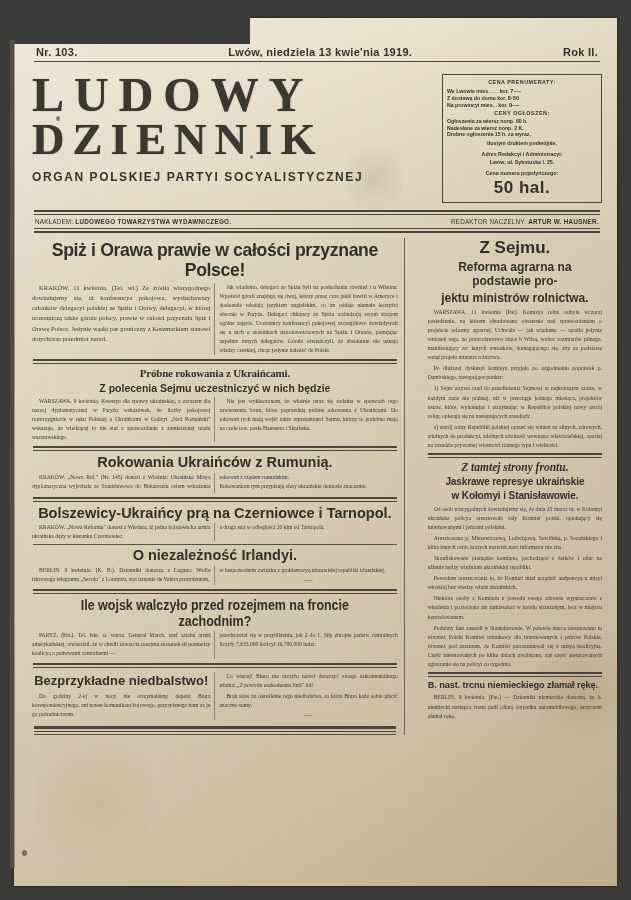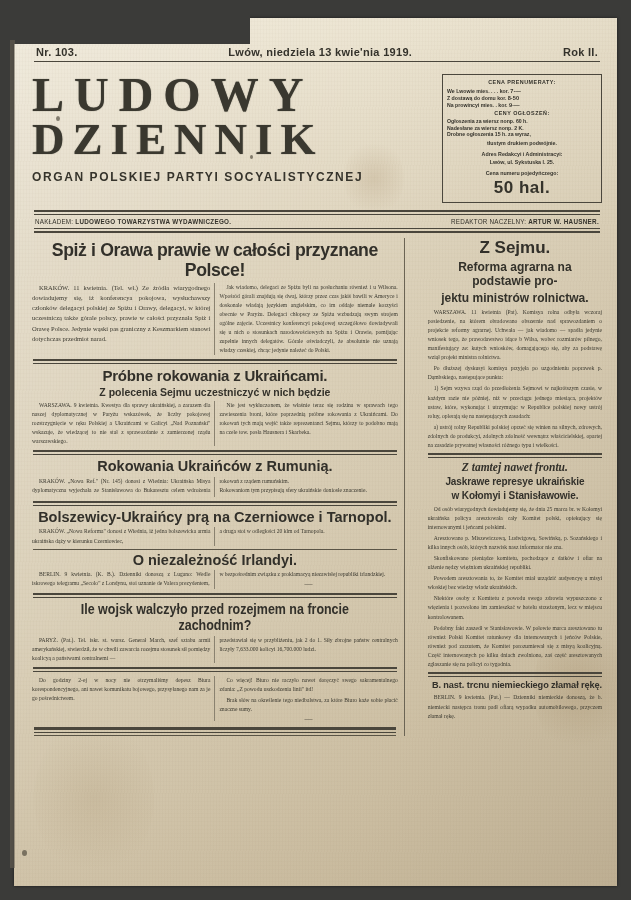--- a/index.html
+++ b/index.html
@@ -73,22 +73,22 @@
   .rule-d2{margin:1px 2px 5px 2px;border-top:1.4px solid #4a463c;border-bottom:2.4px solid #4a463c;height:2px;}
 
   
   .body{display:flex;gap:16px;}
   .colL{width:382px;padding-right:6px;border-right:1.2px solid #6b6454;}
   .colR{width:182px;padding-left:7px;}
 
   .hl1{font-family:"Liberation Sans", sans-serif;font-weight:bold;
     font-size:19px;line-height:1.05;text-align:center;color:#32302a;
     letter-spacing:-.4px;transform:scaleX(.93);transform-origin:center;margin:2px 0 3px;}
-  .hl2{font-family:Liberation Sans, sans-serif;font-weight:bold;
-    font-size:15px;line-height:1.06;text-align:center;color:#32302a;
+  .hl2{font-family:Liberation Serif, serif;font-weight:bold;
+    font-size:11px;line-height:1.06;text-align:center;color:#32302a;
     letter-spacing:-.2px;margin:3px 0 2px;}
   .hl3{font-family:"Liberation Sans", sans-serif;font-weight:bold;
     font-size:14.5px;line-height:1.08;text-align:center;color:#32302a;margin:2px 0 2px;}
   .hl-sub{font-family:"Liberation Sans", sans-serif;font-weight:bold;
     font-size:10.5px;line-height:1.15;text-align:center;color:#33312a;margin:1px 0 3px;}
   .hl-cond{transform:scaleX(.86);transform-origin:center;}
 
   .two-col{column-count:2;column-gap:9px;column-rule:1px solid #8a8270;}
   .txt{font-family:"Liberation Serif", serif;font-size:5.6px;line-height:1.62;
     text-align:justify;color:#3a382f;hyphens:auto;}
@@ -274,20 +274,21 @@
               <p class="noind">przedstawiał się w przybliżeniu, jak 2 do 1. Siły zbrojne państw centralnych liczyły 7,633.000 kolicyi 16,700.000 ludzi.</p>
             </div>
           </div>
         </div>
 
         <div class="sep"></div>
 
         <div>
           <div class="two-col">
             <div>
+              <div class="hl3" style="font-size:13px;margin-bottom:4px;">Bezprzykładne niedbalstwo!</div>
               <div class="txt">
                 <p>Do godziny 2-ej w nocy nie otrzymaliśmy depesz Biura korespondencyjnego, ani nawet komunikatu bojowego, przysyłanego nam za je go pośrednictwem.</p>
               </div>
             </div>
             <div class="txt">
               <p>Co więcej! Biuro nie raczyło nawet doręczyć swego sakramentalnego zdania: „Z powodu uszkodzenia linii" itd!</p>
               <p>Brak słów na określenie tego niedbalstwa, za które Biuro każe sobie płacić znaczne sumy.</p>
               <div class="dots">—</div>
             </div>
           </div>
@@ -303,35 +304,35 @@
         <div class="rsub">jektu ministrów rolnictwa.</div>
         <div class="rtxt">
           <p>WARSZAWA. 11 kwietnia (Pat). Komisya rolna odbyła wczoraj posiedzenie, na którem obradowano obszernie nad sprawozdaniem o projekcie reformy agrarnej. Uchwała — jak wiadomo — spadła jedynie wniosek tego, że prawodawstwo idące b Wilsa, wobec rozmiarów pilnego, manifestujący ze: kutych wniosków, domagającego się, aby za podstawę wziął projekt ministra rolnictwa.</p>
           <p>Po dłuższej dyskusyi komisya przyjęła po uzgodnieniu poprawek p. Dąmbskiego, następujące punkta:</p>
           <p>1) Sejm wzywa rząd do przedłożenia Sejmowi w najkrótszym czasie, w każdym razie nie później, niż w przeciągu jednego miesiąca, projektów ustaw, które, wykonując i utrzymując w Republice polskiej nowy ustrój roluy, oplerają się na nastepujących zasadach:</p>
           <p>a) ustrój rolny Republiki polskiej oprzeć się winien na silnych, zdrowych, zdolnych do produkcyi, zdolnych zdolność wewnątrz właścicielskiej, opartej na zasadzie prywatnej własności różnego typu i wielkości.</p>
         </div>
 
         <div class="rrule fat"></div>
 
-        <div class="rhead-it">Z tamtej nawet frontu.</div>
+        <div class="rhead-it">Z tamtej strony frontu.</div>
         <div class="rhead">Jaskrawe represye ukraińskie</div>
         <div class="rhead">w Kołomyi i Stanisławowie.</div>
         <div class="rtxt">
           <p>Od osób wiarygodnych dowiadujemy się, że dnia 25 marca br. w Kołomyi ukraińska policya aresztowała cały Komitet polski, opiekujący się internowanymi i jeńcami polskimi.</p>
           <p>Aresztowano p. Miszewiczową, Ludwigową, Sowińską, p. Sozańskiego i kilka innych osób, których nazwisk nasz informator nie zna.</p>
           <p>Skonfiskowano pieniądze komitetu, pochodzące z datków i ofiar na ulżenie nędzy więźniom ukraińskiej republiki.</p>
           <p>Powodem aresztowania to, że Komitet miał urządzić audyencyę u misyi włoskiej bez wiedzy władz ukraińskich.</p>
           <p>Niektóre osoby z Komitetu z powodu swego zdrowia wypuszczono z więzienia i pozwolono im zamieszkać w hotelu strzeżonym, lecz w miejscu kontrolowanem.</p>
           <p>Podobny fakt zaszedł w Stanisławowie. W połowie marca aresztowano tu również Polski Komitet ratunkowy dla internowanych i jeńców Polskie, również pod zarzutem, że Komitet porozumiewał się z misyą koalicyjną. Część internowanych po kilku dniach zwolniono, zaś część aresztowanych zgłaszanie się na policyi co tygodnia.</p>
         </div>
 
         <div class="rrule fat"></div>
 
-        <div class="rhead" style="text-align:right;font-size:9.2px;">B. nast. trcnu niemieckiego złamał rękę.</div>
+        <div class="rhead" style="text-align:left;font-size:9.2px;">B. nast. trcnu niemieckiego złamał rękę.</div>
         <div class="rtxt">
           <p>BERLIN. 9 kwietnia. (Pat.) — Dzienniki niemieckie donoszą, że b. niemiecki następca tronu padł ofiarą wypadku automobilowego, przyczem złamał rękę.</p>
         </div>
       </div>
 
     </div>
   </div>
 </div>
 
 <div id="topstrip"></div>

